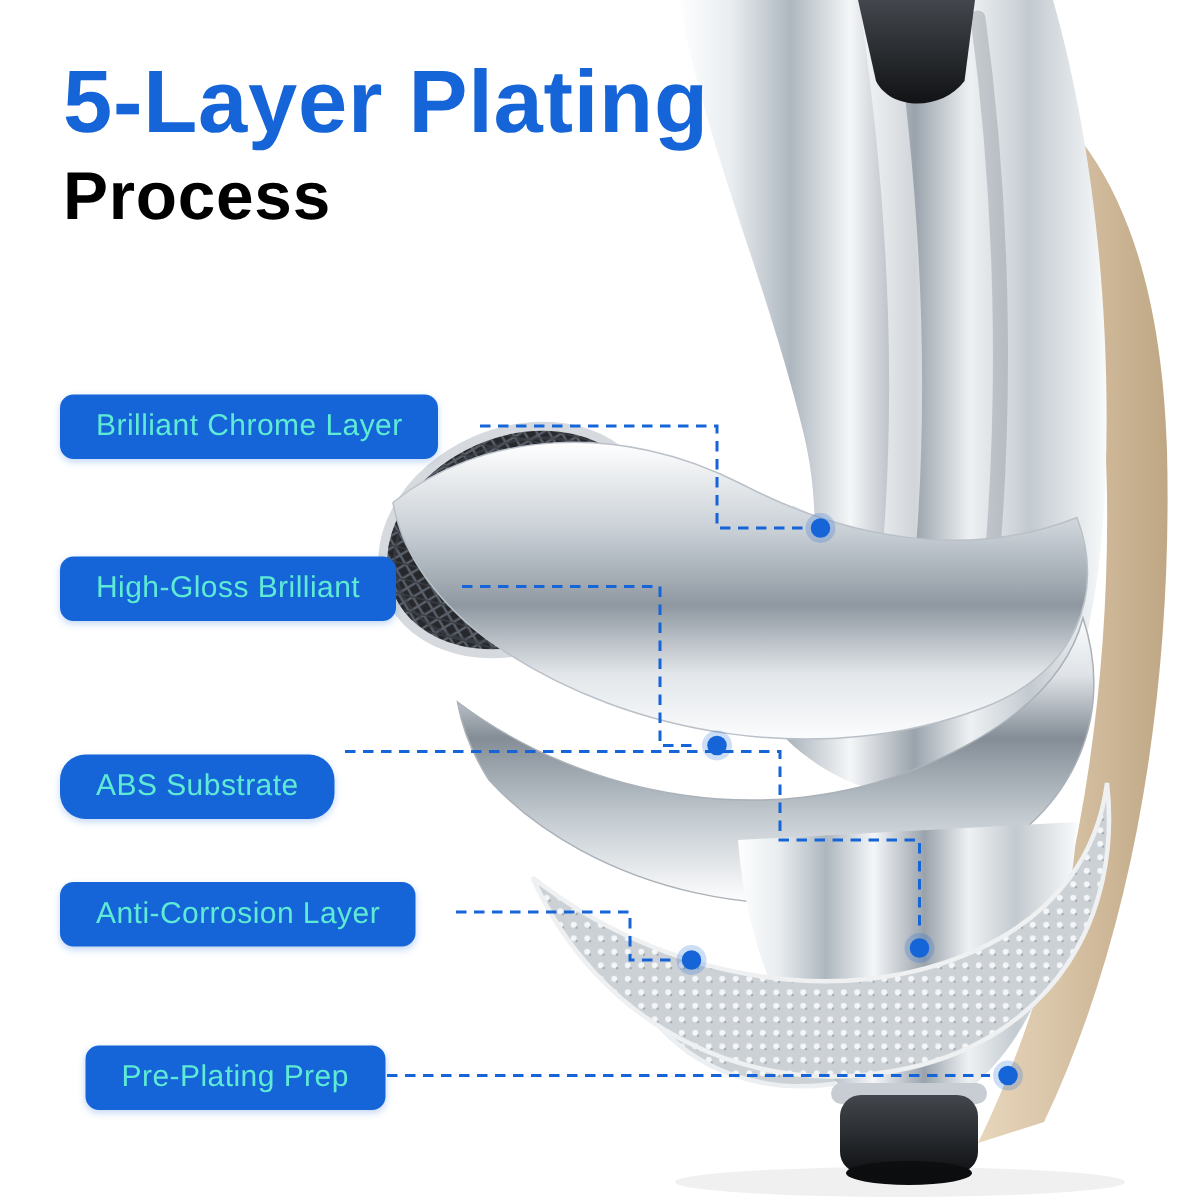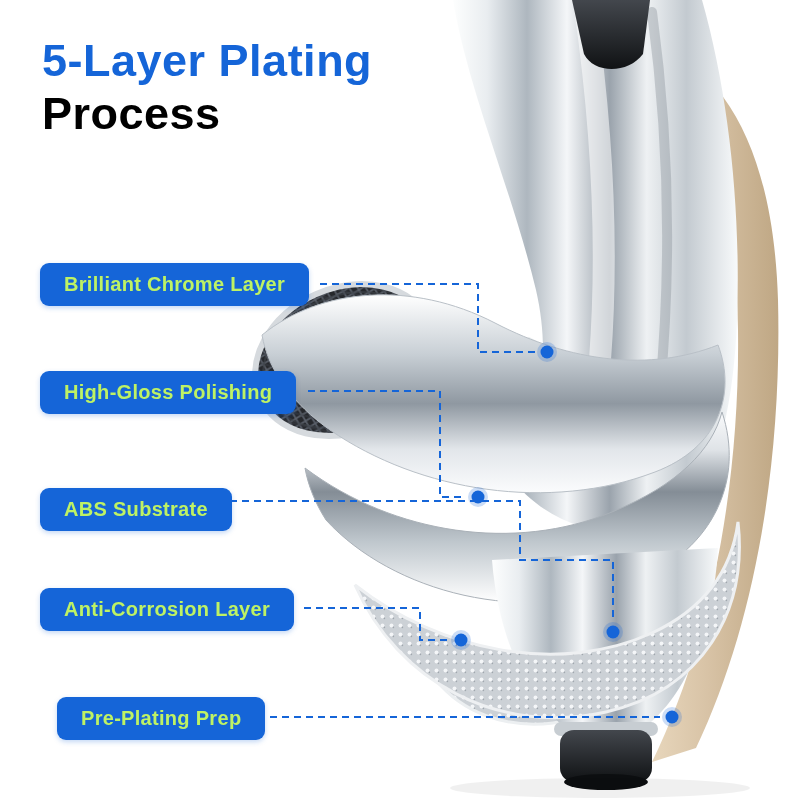--- a/index.html
+++ b/index.html
@@ -18,44 +18,44 @@
   .layer-svg {
     position: absolute; left: 0; top: 0;
     width: 800px; height: 800px;
   }
   .title-block {
     position: absolute; left: 42px; top: 34px;
     line-height: 1.18;
     z-index: 5;
   }
   .title-line-1 {
-    font-size: 45px; font-weight: 800;
+    font-size: 59px; font-weight: 800;
     color: var(--accent, #1565d8);
     letter-spacing: 0.5px;
   }
   .title-line-2 {
     font-size: 45px; font-weight: 800;
     color: #000000;
     letter-spacing: 0.5px;
   }
   .pill {
     position: absolute; left: 40px;
     background: var(--accent, #1565d8);
-    color: #bef264;
-    font-size: 20px; font-weight: 700;
+    color: #5eead4;
+    font-size: 20px; font-weight: 400;
     letter-spacing: 0.3px;
     padding: 10px 24px;
     border-radius: 9px;
     white-space: nowrap;
     z-index: 4;
     box-shadow: 0 2px 5px rgba(21,101,216,0.25);
   }
   .pill-0 { top: 263px; }
   .pill-1 { top: 371px; }
-  .pill-2 { top: 488px; }
+  .pill-2 { top: 503px; border-radius: 17px; }
   .pill-3 { top: 588px; }
   .pill-4 { top: 697px; margin-left: 17px; }
   #connector-layer { z-index: 3; }
   #product-layer { z-index: 1; }
 </style>
 </head>
 <body>
 
 <div class="canvas">
 
@@ -153,18 +153,18 @@
       <circle cx="672" cy="717" r="10" fill="#1565d8" opacity="0.22"></circle>
       <circle cx="672" cy="717" r="6.5" fill="#1565d8"></circle>
     </svg>
 
   <div class="title-block">
     <div class="title-line-1">5-Layer Plating</div>
     <div class="title-line-2">Process</div>
   </div>
 
   <div class="pill pill-0">Brilliant Chrome Layer</div>
-  <div class="pill pill-1">High-Gloss Polishing</div>
+  <div class="pill pill-1">High-Gloss Brilliant</div>
   <div class="pill pill-2">ABS Substrate</div>
   <div class="pill pill-3">Anti-Corrosion Layer</div>
   <div class="pill pill-4">Pre-Plating Prep</div>
 
 </div>
 
 </body></html>

